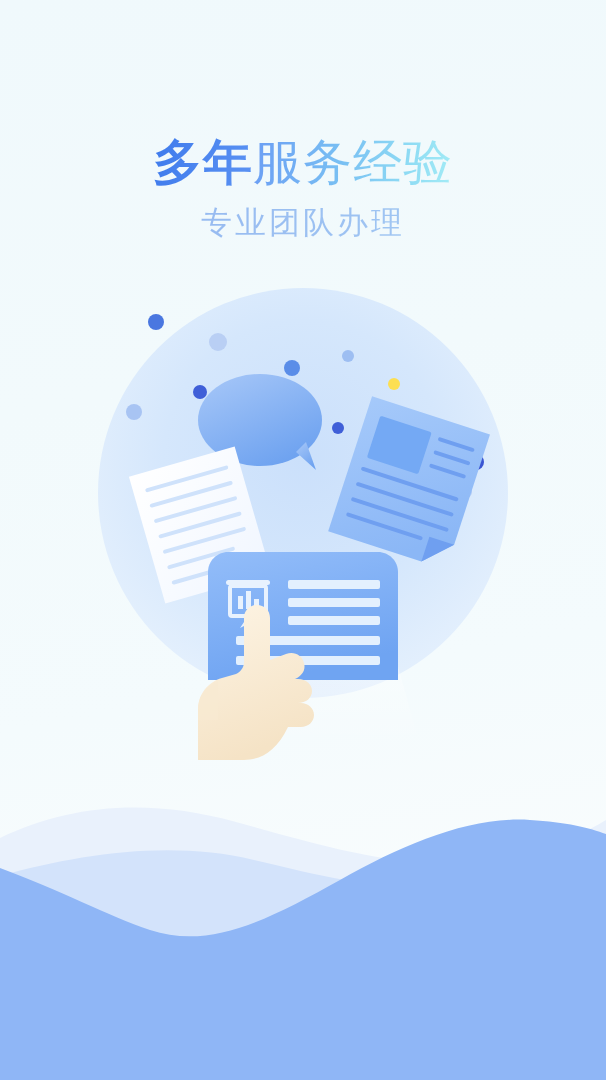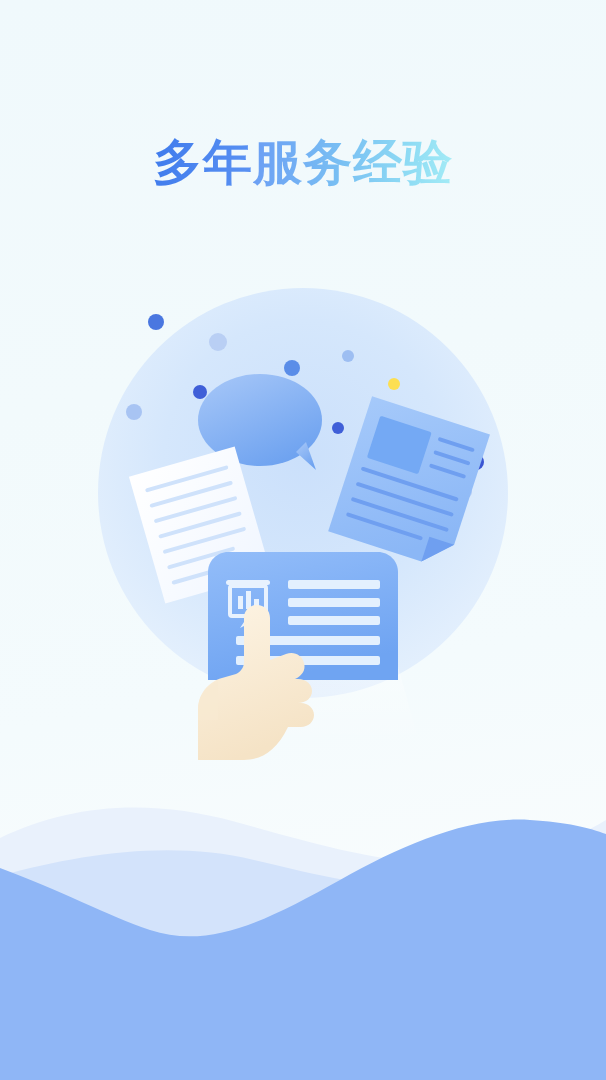--- a/index.html
+++ b/index.html
@@ -39,21 +39,21 @@
   .headline .part-strong {
     font-weight: 700;
     color: #4b86ef;
     background: linear-gradient(100deg, #3f7bec 0%, #5a92f3 100%);
     -webkit-background-clip: text;
     background-clip: text;
     margin-top: 18px;
     -webkit-text-fill-color: transparent;
   }
   .headline .part-light {
-    font-weight: 700;
+    font-weight: 400;
     color: #69b4ef;
     background: linear-gradient(95deg, #6b9ef4 0%, #79c0f3 45%, #8fdcf4 78%, #a4ecf6 100%);
     -webkit-background-clip: text;
     background-clip: text;
     -webkit-text-fill-color: transparent;
   }
   .subhead {
     margin: 12px 0 0 0;
     font-size: 31px;
     line-height: 38px;
@@ -95,20 +95,21 @@
     height: 300px;
   }
 </style>
 </head>
 <body>
 
 <div class="screen">
 
   <div class="headline-block">
     <h1 class="headline"><span class="part-strong">多年</span><span class="part-light">服务经验</span></h1>
+    <p class="subhead">专业团队办理</p>
   </div>
 
   <div class="illustration">
     <svg viewBox="0 0 510 480" xmlns="http://www.w3.org/2000/svg">
       <defs>
         <radialGradient id="gCircle" cx="50%" cy="42%" r="62%">
           <stop offset="0%" stop-color="#cbe0fb"></stop>
           <stop offset="55%" stop-color="#d5e7fc"></stop>
           <stop offset="100%" stop-color="#e6f1fd"></stop>
         </radialGradient>

